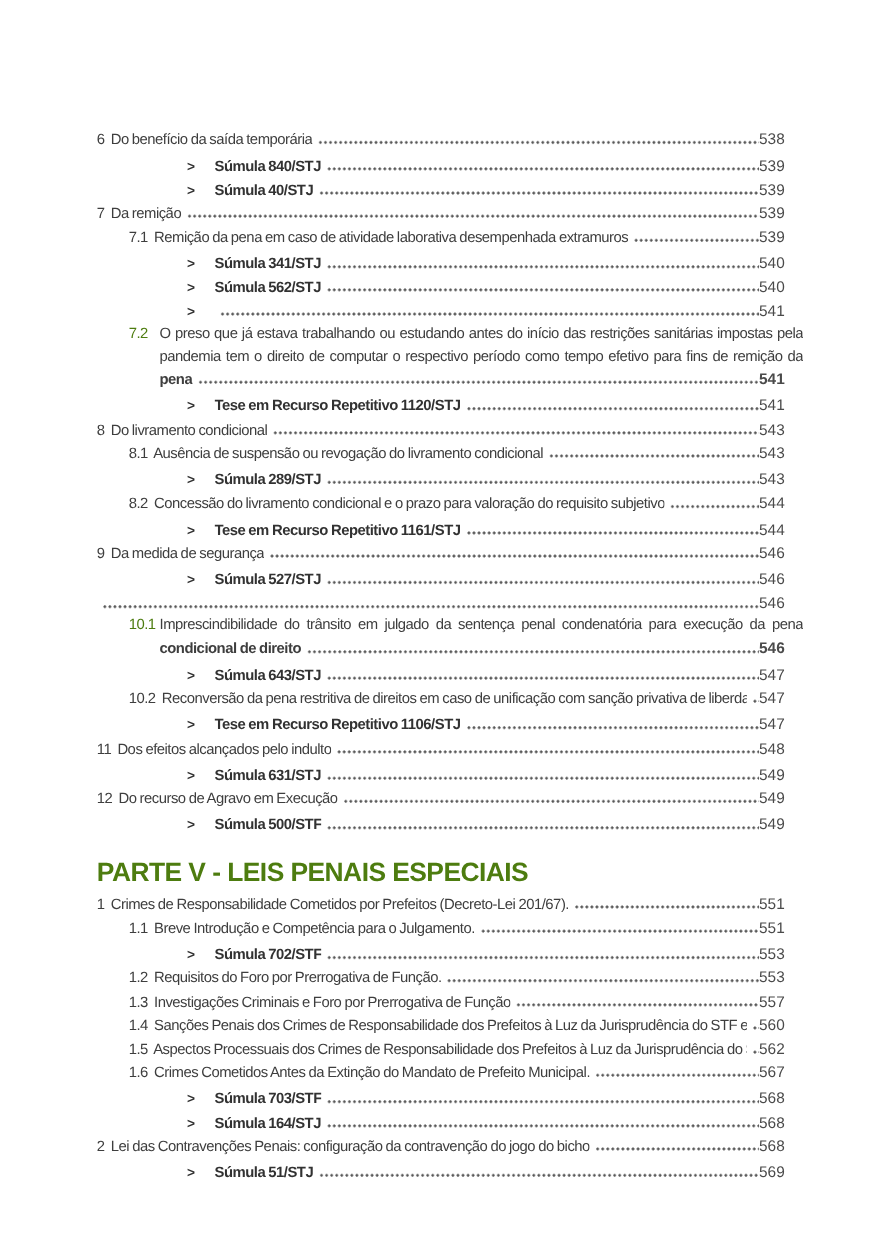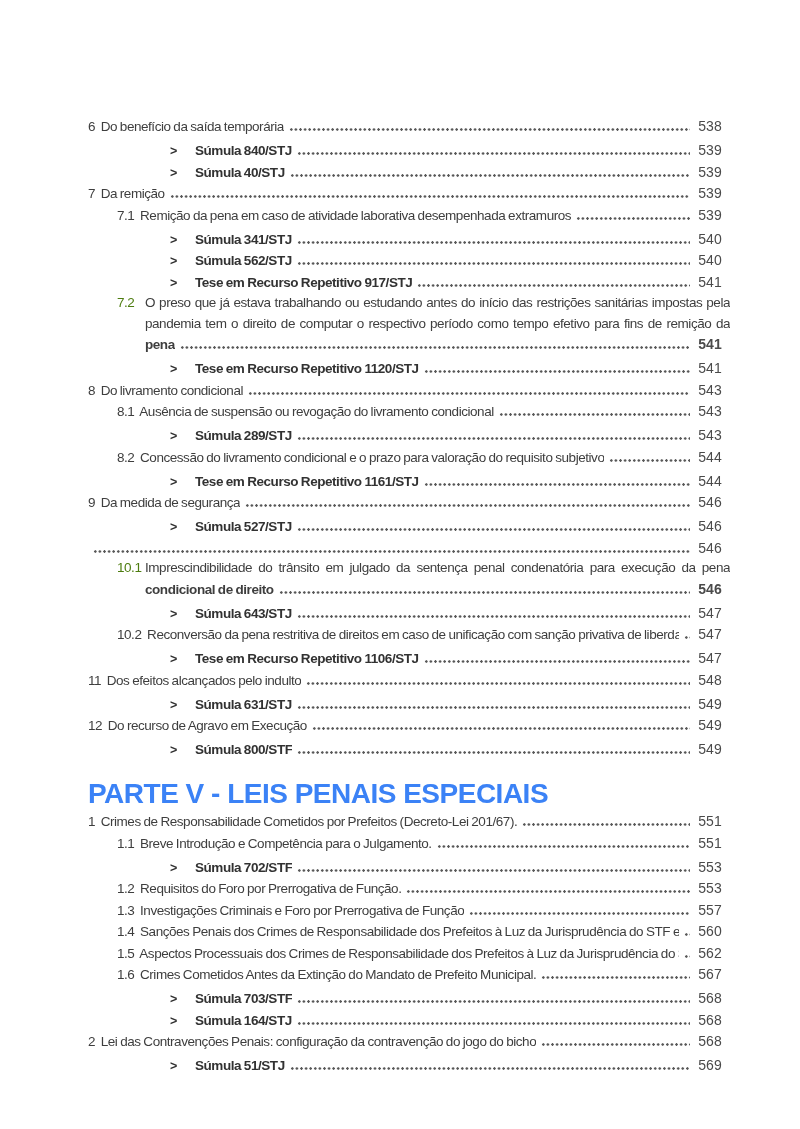--- a/index.html
+++ b/index.html
@@ -23,32 +23,32 @@
   .multi + .row.sum{margin-top:2.5px;}
   .row.sum .lbl, .arrow, .num{font-weight:bold;color:#323232;}
   .arrow{flex:0 0 25px;font-size:12.5px;letter-spacing:0;}
   .leader{
     flex:1 1 auto;min-width:6px;align-self:baseline;
     height:3px;margin-left:5px;margin-right:0;
     background-image:radial-gradient(circle at 2.3px 1.5px, #585858 1.05px, transparent 1.45px);
     background-size:4.6px 3px;background-repeat:repeat-x;background-position:left bottom;
   }
   .pg{
-    flex:0 0 40px;text-align:center;font-size:14px;color:#4a4a4a;
+    flex:0 0 40px;text-align:left;font-size:14px;color:#4a4a4a;
     letter-spacing:0;word-spacing:0;
   }
   
   .multi{padding-left:29px;font-size:13.5px;line-height:20.5px;letter-spacing:-0.45px;word-spacing:-0.5px;font-stretch:87.5%;}
   .multi .mline{text-align:justify;text-align-last:justify;white-space:nowrap;overflow:hidden;}
   .multi .mline.cont{padding-left:28px;}
   .multi .num{display:inline-block;width:28px;font-weight:normal;color:#4d7c0f;}
   .multi .row.lastline{padding-left:28px;font-weight:bold;}
   .part{
-    margin:20px 0 4.5px 0;font-size:28px;line-height:26px;font-weight:bold;
-    color:#3b82f6;letter-spacing:-0.5px;font-stretch:87.5%;
+    margin:20px 0 4.5px 0;font-size:24px;line-height:26px;font-weight:bold;
+    color:#4d7c0f;letter-spacing:-0.5px;font-stretch:87.5%;
   }
 </style>
 </head>
 <body>
 
 <main class="sheet">
   <section class="toc">
 
     <div class="row l1">
         <span class="lbl">6&nbsp; Do benefício da saída temporária</span>
@@ -84,21 +84,20 @@
         <span class="pg">540</span>
       </div>
     <div class="row sum">
         <span class="arrow">&gt;</span>
         <span class="lbl">Súmula 562/STJ</span>
         <span class="leader"></span>
         <span class="pg">540</span>
       </div>
     <div class="row sum">
         <span class="arrow">&gt;</span>
-        <span class="lbl">Tese em Recurso Repetitivo 917/STJ</span>
         <span class="leader"></span>
         <span class="pg">541</span>
       </div>
 
     <div class="multi">
       <div class="mline first"><span class="num">7.2</span><span>O preso que já estava trabalhando ou estudando antes do início das restrições sanitárias impostas pela</span></div>
       <div class="mline cont">pandemia tem o direito de computar o respectivo período como tempo efetivo para fins de remição da</div>
       <div class="row lastline">
           <span class="lbl">pena</span>
           <span class="leader"></span>
@@ -192,21 +191,21 @@
         <span class="leader"></span>
         <span class="pg">549</span>
       </div>
     <div class="row l1">
         <span class="lbl">12&nbsp; Do recurso de Agravo em Execução</span>
         <span class="leader"></span>
         <span class="pg">549</span>
       </div>
     <div class="row sum">
         <span class="arrow">&gt;</span>
-        <span class="lbl">Súmula 800/STF</span>
+        <span class="lbl">Súmula 500/STF</span>
         <span class="leader"></span>
         <span class="pg">549</span>
       </div>
 
     <h2 class="part">PARTE V - LEIS PENAIS ESPECIAIS</h2>
 
     <div class="row l1">
         <span class="lbl">1&nbsp; Crimes de Responsabilidade Cometidos por Prefeitos (Decreto-Lei 201/67).</span>
         <span class="leader"></span>
         <span class="pg">551</span>

